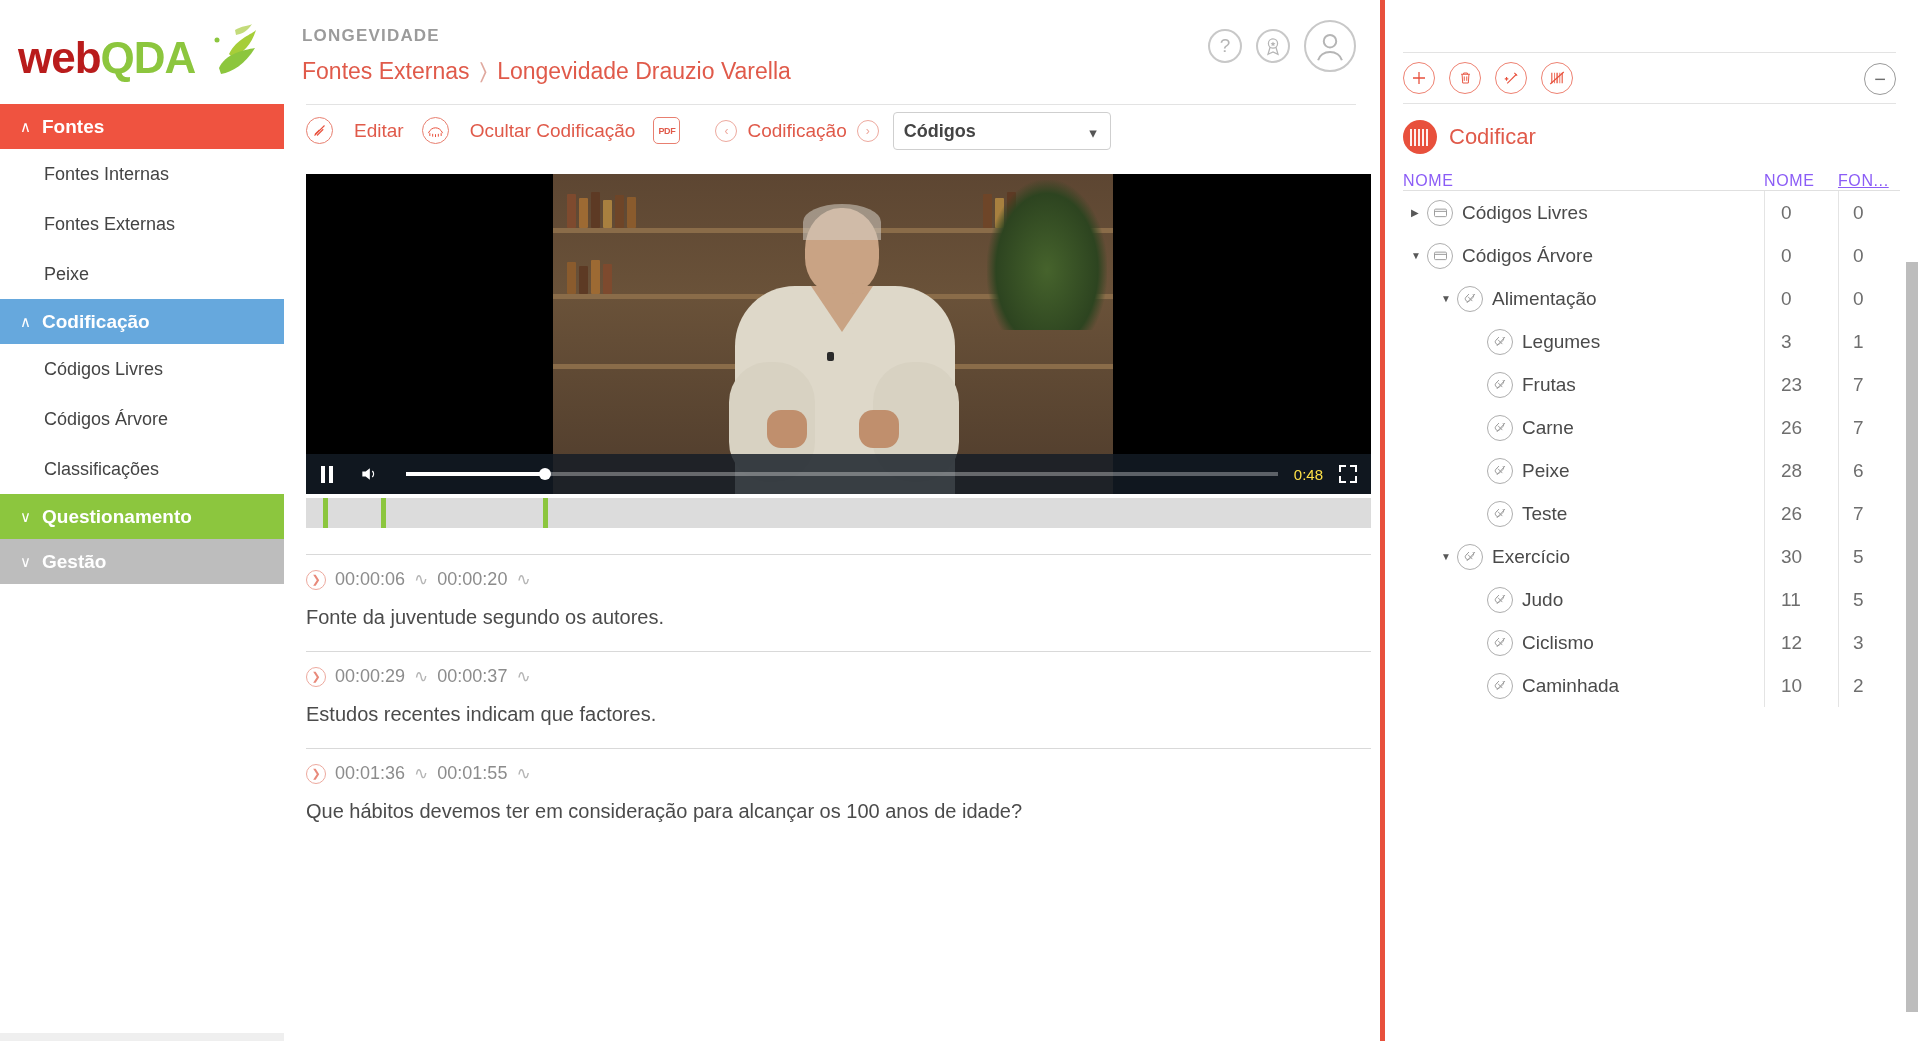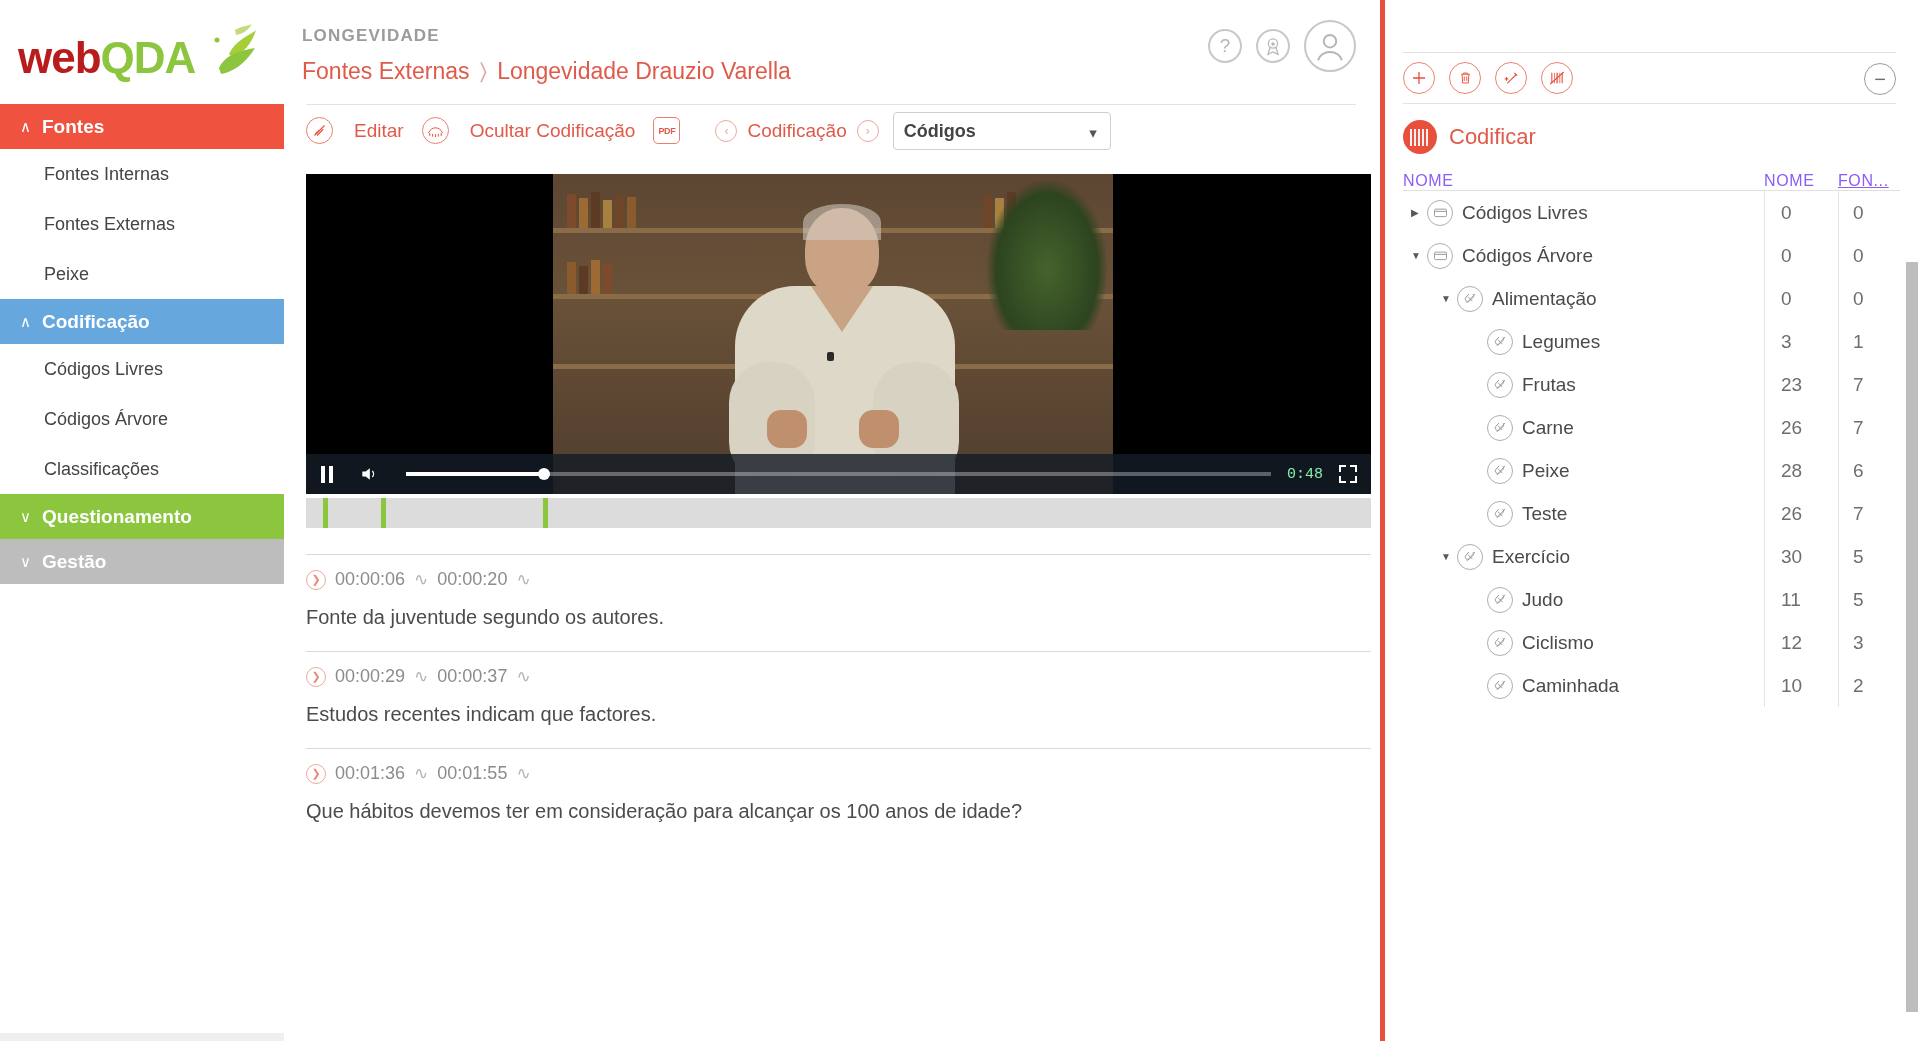--- a/index.html
+++ b/index.html
@@ -79,21 +79,21 @@
   .person-head { position: absolute; left: 252px; top: 34px; width: 74px; height: 86px; background: #c9a384; border-radius: 48% 48% 42% 42%; }
   .person-hair { position: absolute; left: 250px; top: 30px; width: 78px; height: 36px; background: #d6cfc7; border-radius: 50% 50% 0 0; opacity: .55;}
   .person-body { position: absolute; left: 182px; top: 112px; width: 220px; height: 210px; background: #ded8c9; border-radius: 60px 60px 0 0; }
   .person-collar { position: absolute; left: 258px; top: 112px; width: 62px; height: 46px; background: #c9a384; clip-path: polygon(50% 100%, 0 0, 100% 0); }
   .person-arm-l { position: absolute; left: 176px; top: 188px; width: 86px; height: 120px; background: #d8d2c2; border-radius: 40px; }
   .person-arm-r { position: absolute; left: 320px; top: 188px; width: 86px; height: 120px; background: #d8d2c2; border-radius: 40px; }
   .hand { position: absolute; width: 40px; height: 38px; background: #c08f6d; border-radius: 14px; }
   .mic { position: absolute; left: 274px; top: 178px; width: 7px; height: 9px; background: #2a2a2a; border-radius: 2px; }
 
   .vid-controls { position: absolute; left: 0; bottom: 0; width: 100%; height: 40px;
-     background: rgba(20,28,38,0.82); display: flex; align-items: center; padding: 0 14px; color: #86efac; font-family: Liberation Mono, monospace; }
+     background: rgba(20,28,38,0.82); display: flex; align-items: center; padding: 0 14px; color: #fde047; }
   .vc-btn { cursor: pointer; display: flex; align-items: center; justify-content: center; }
   .vc-pause { width: 18px; height: 18px; margin-right: 20px; }
   .vc-pause span { display: inline-block; width: 4px; height: 17px; background: #fff; margin-right: 4px; }
   .vc-vol { margin-right: 14px; width: 22px; height: 20px; }
   .vc-progress { position: relative; flex: 1 1 auto; height: 4px; background: rgba(255,255,255,0.32); margin: 0 12px; cursor: pointer; }
   .vc-progress .fill { position: absolute; left: 0; top: 0; height: 100%; width: 16%; background: #fff; }
   .vc-progress .knob { position: absolute; left: 16%; top: -4px; width: 12px; height: 12px; border-radius: 50%; background: #fff; margin-left: -6px; }
   .vc-time { font-size: 15px; margin: 0 16px 0 4px; }
   .vc-full { width: 18px; height: 18px; position: relative; }
   .vc-full i { position: absolute; width: 7px; height: 7px; border: 2px solid #fff; }

